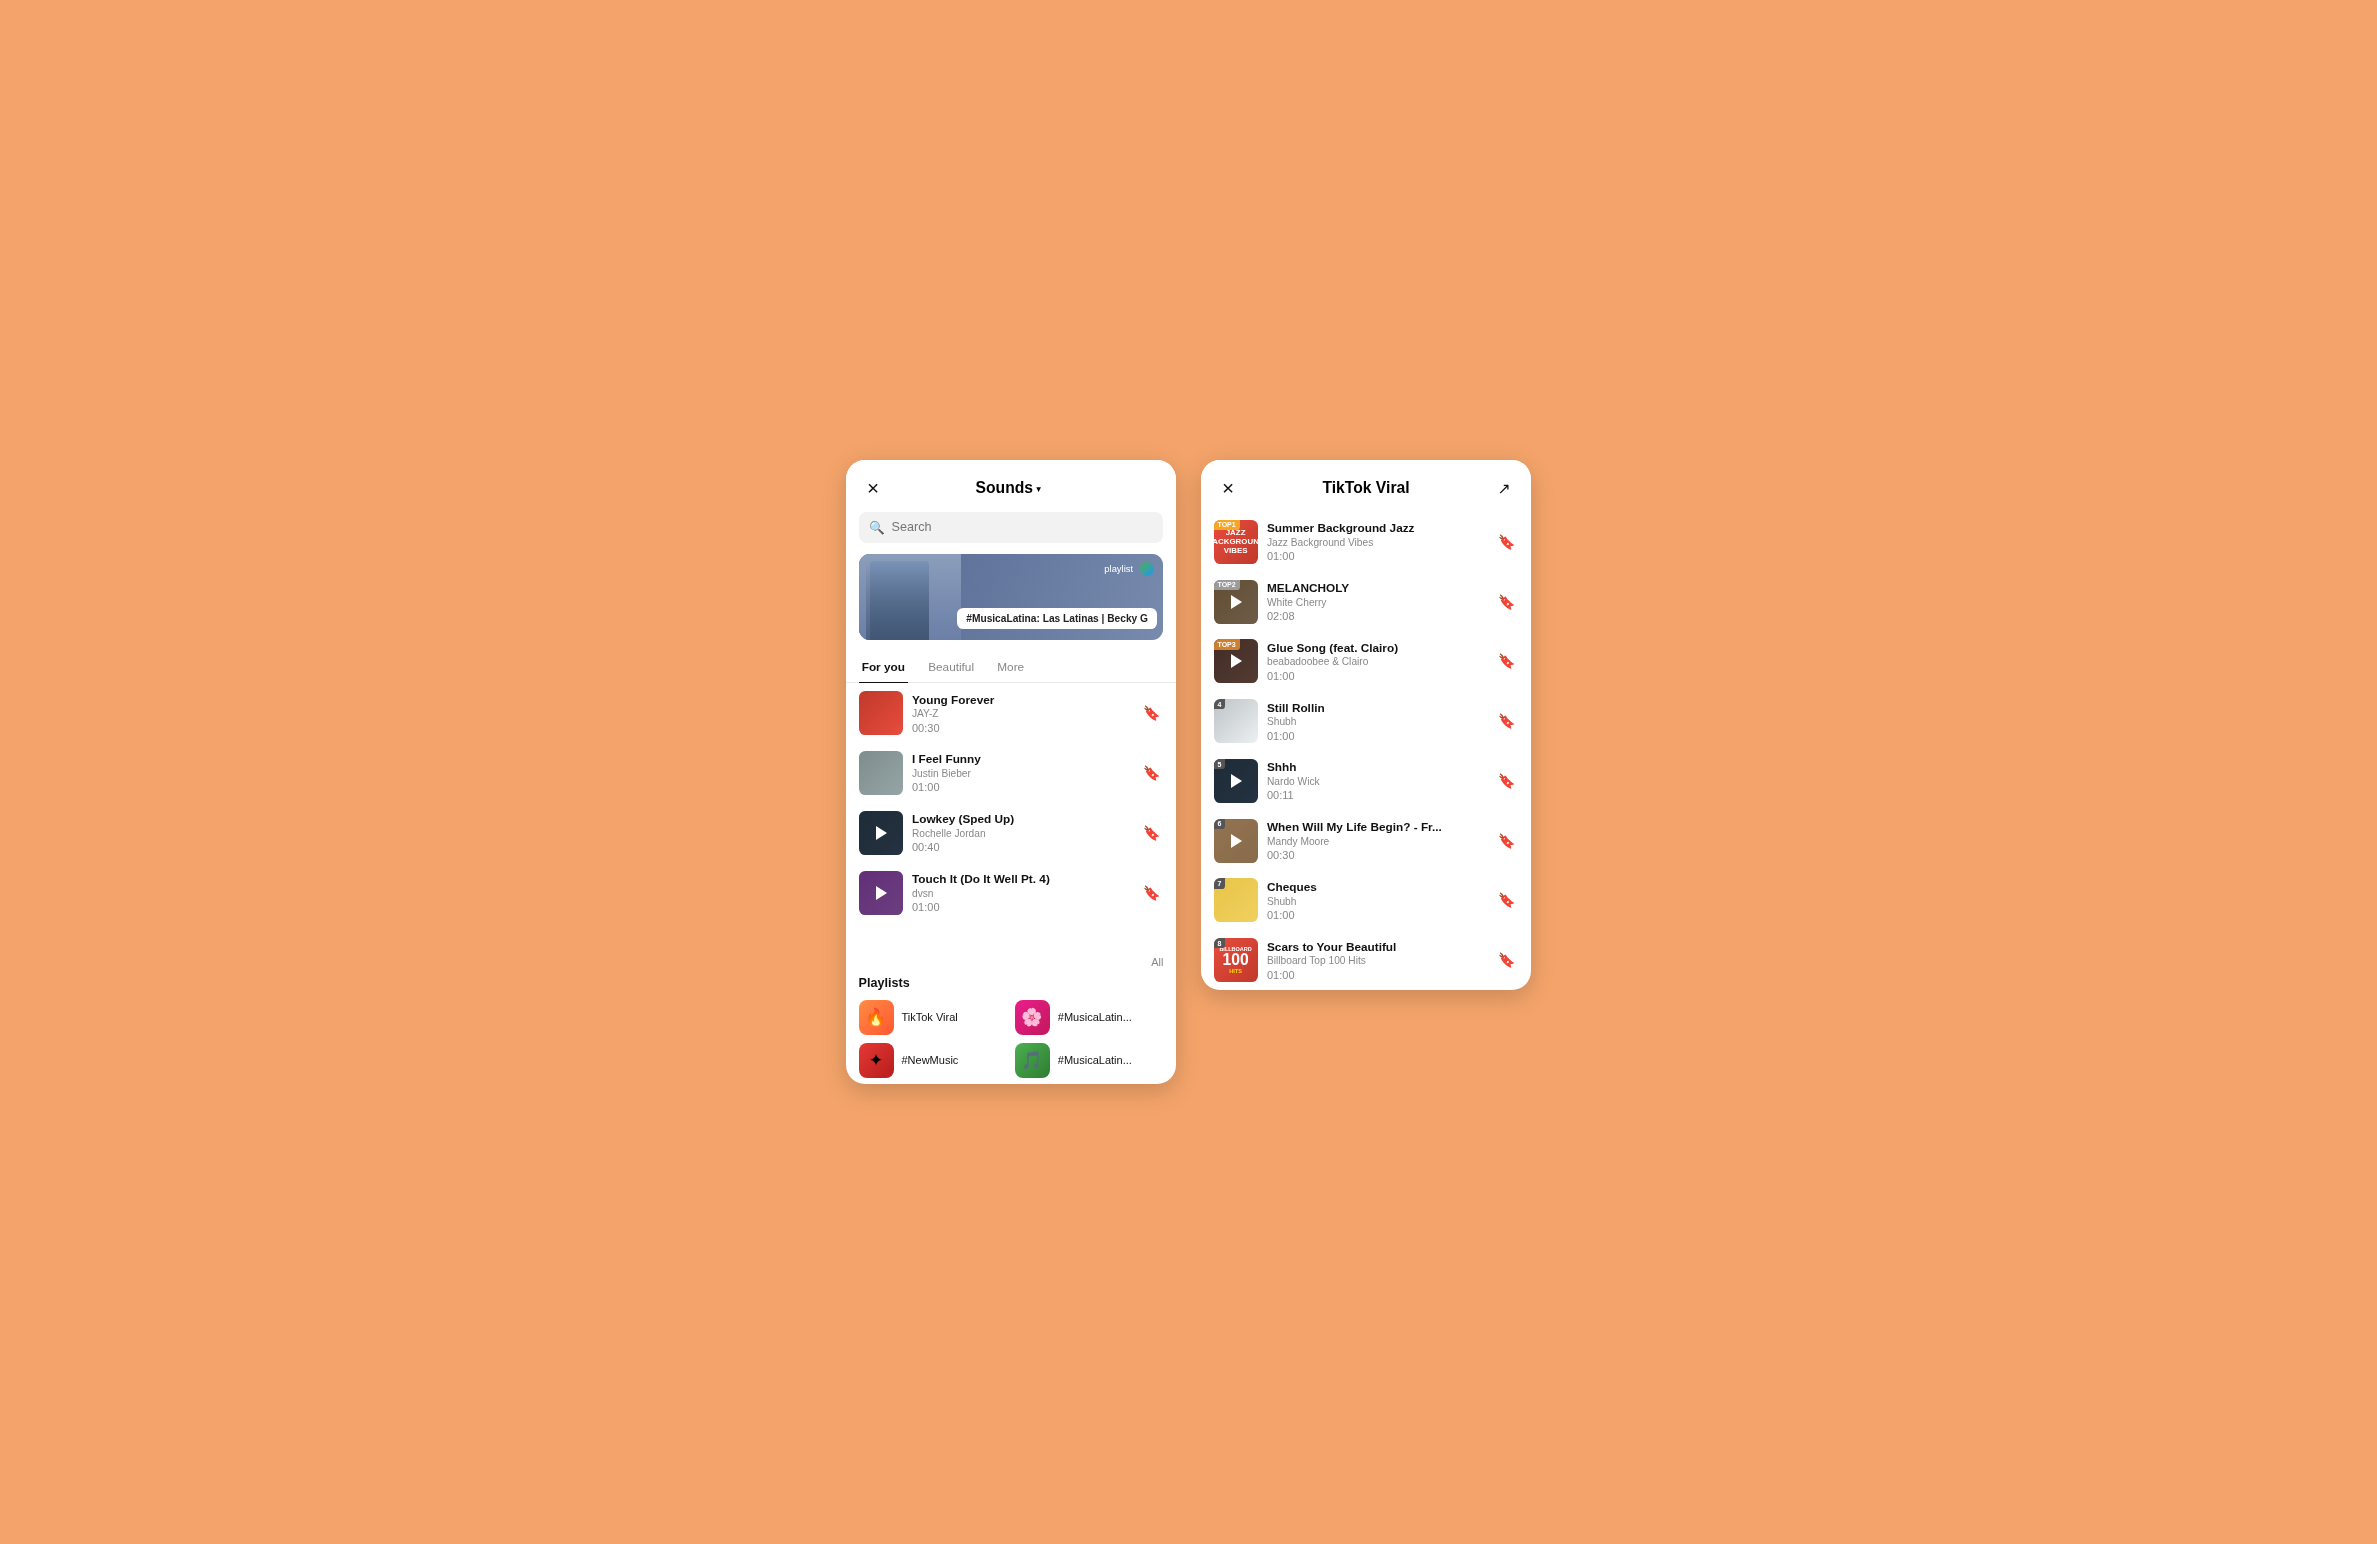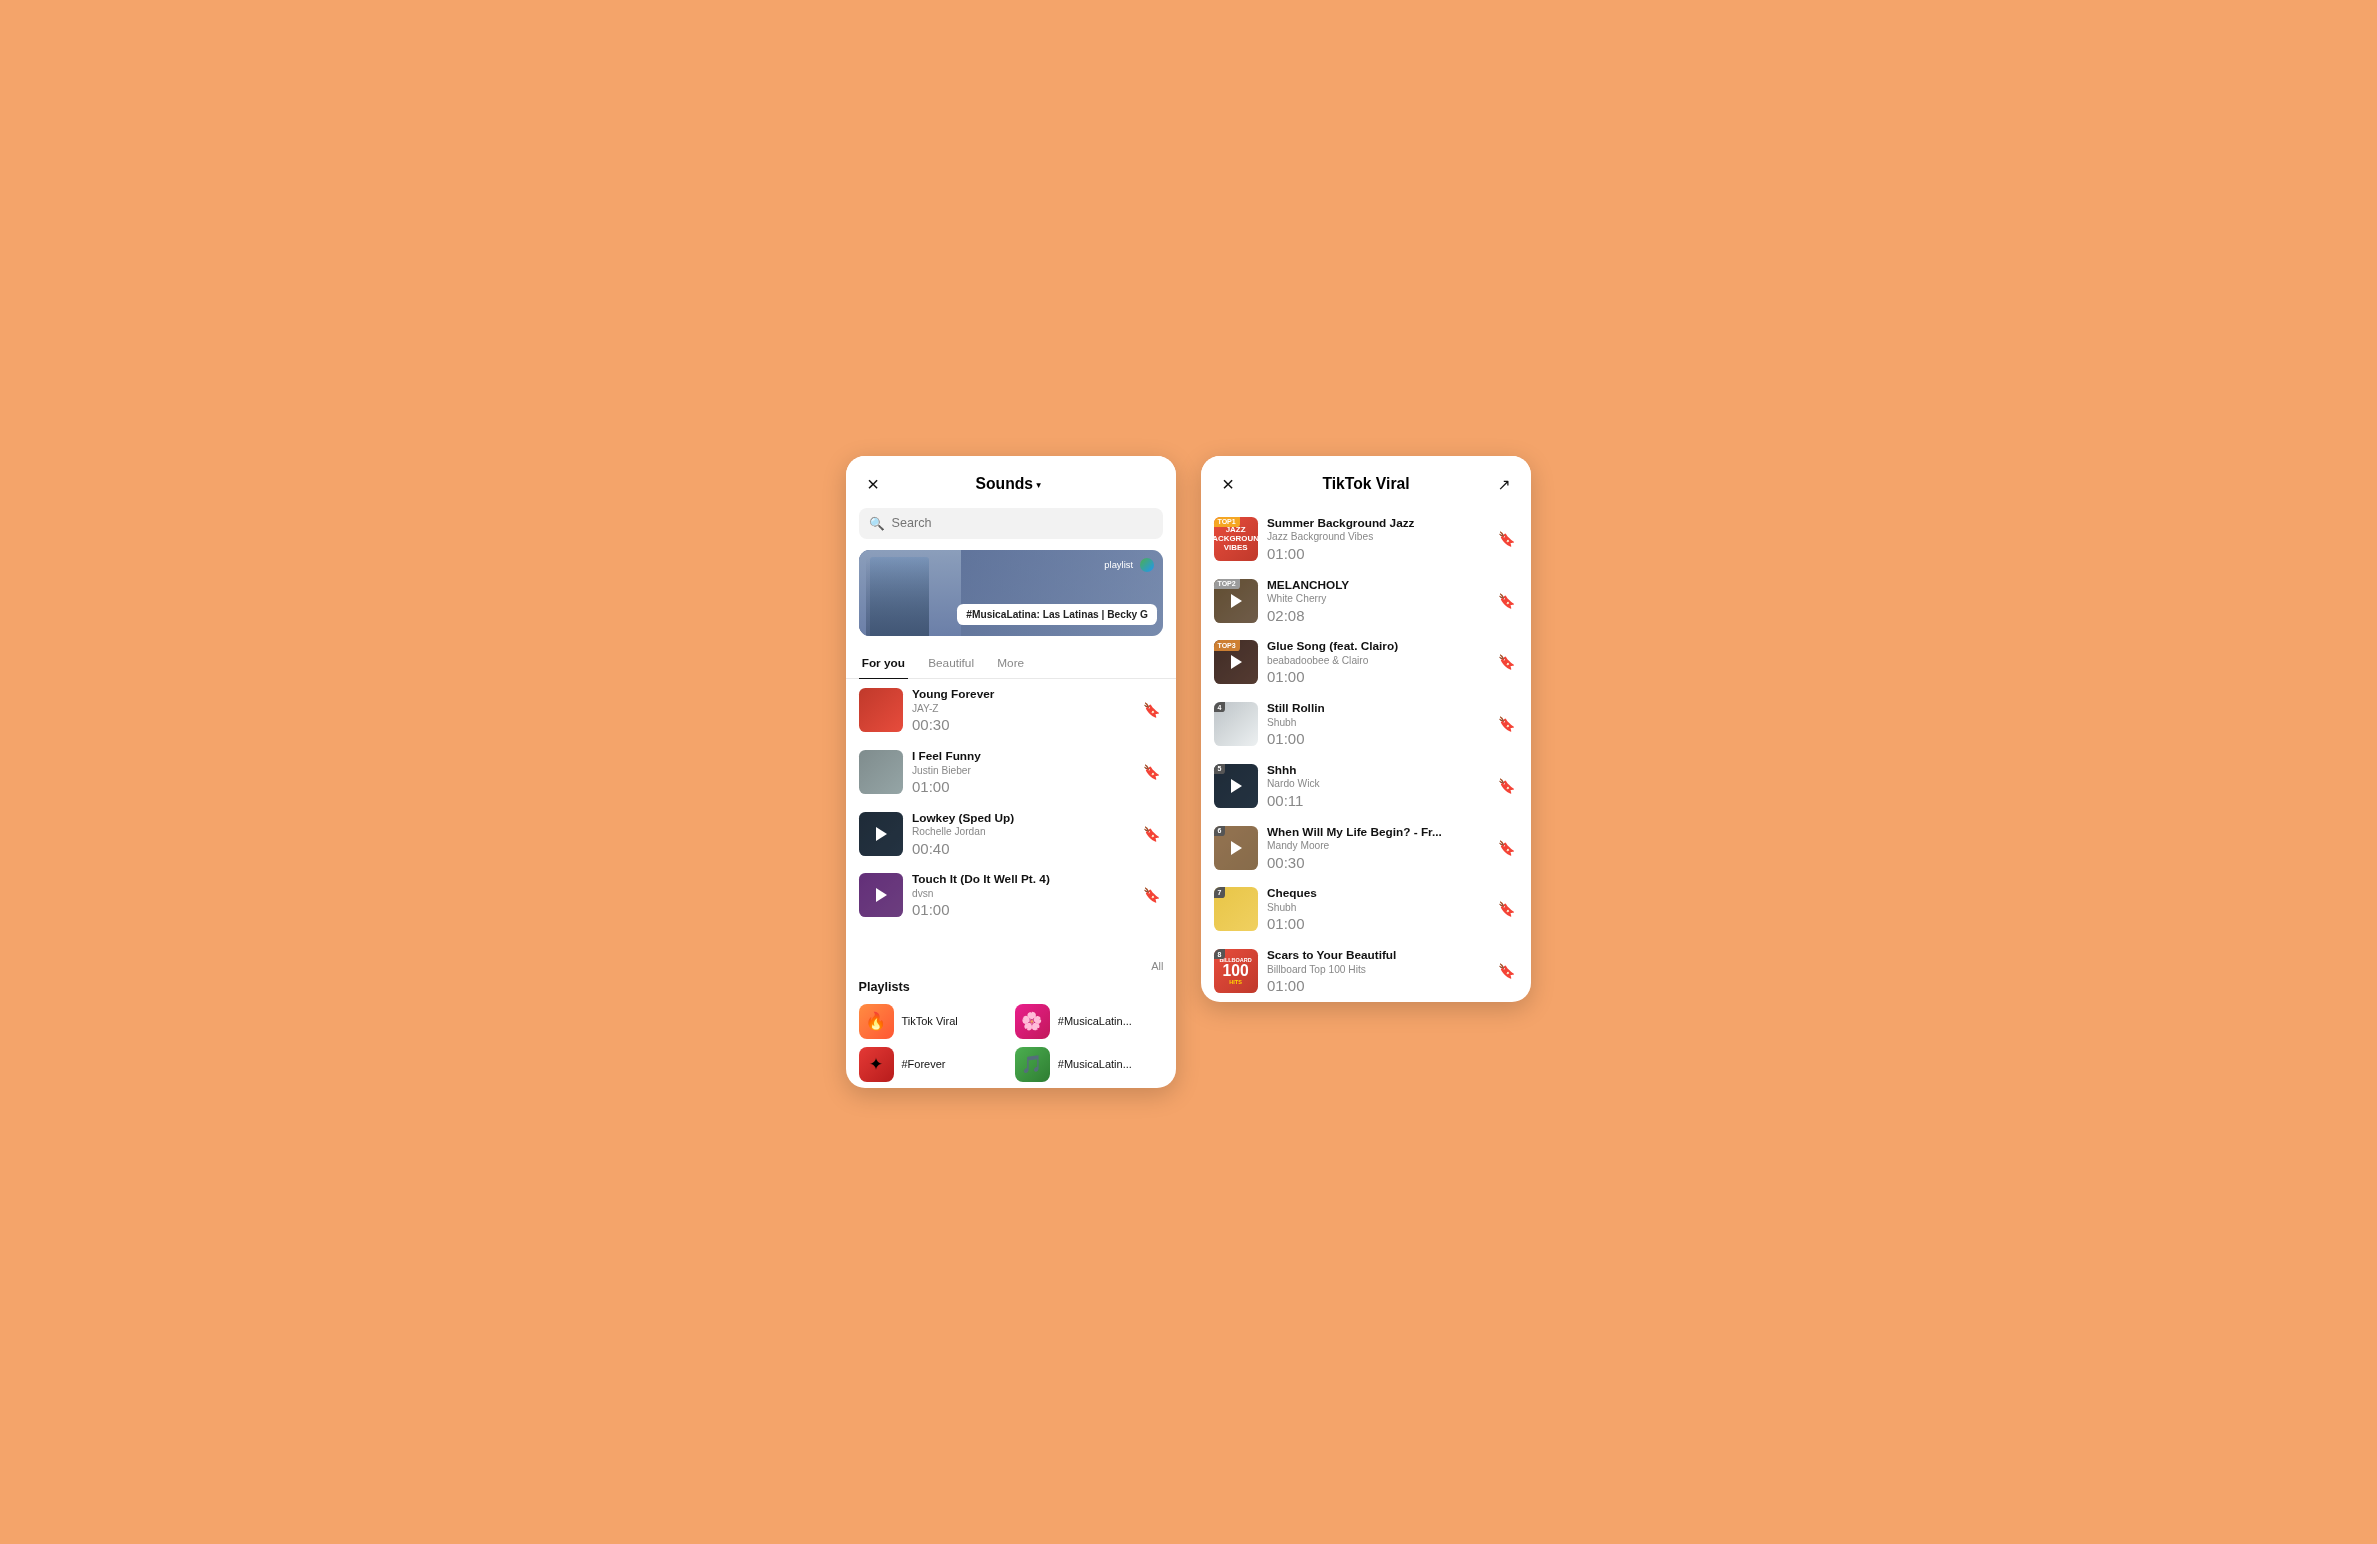--- a/index.html
+++ b/index.html
@@ -232,21 +232,21 @@
       text-overflow: ellipsis;
     }
 
     .song-artist {
       font-size: 10.2px;
       color: #888;
       margin-top: 1.6px;
     }
 
     .song-duration {
-      font-size: 15px;
+      font-size: 11px;
       color: #888;
       margin-top: 2.4px;
     }
 
     .bookmark-btn {
       background: none;
       border: none;
       cursor: pointer;
       padding: 3.1px;
       color: #555;
@@ -507,21 +507,21 @@
           <div class="playlist-item">
     <div class="playlist-icon pi-orange">🔥</div>
     <span class="playlist-name">TikTok Viral</span>
   </div>
           <div class="playlist-item">
     <div class="playlist-icon pi-pink">🌸</div>
     <span class="playlist-name">#MusicaLatin...</span>
   </div>
           <div class="playlist-item">
     <div class="playlist-icon pi-red">✦</div>
-    <span class="playlist-name">#Forever</span>
+    <span class="playlist-name">#NewMusic</span>
   </div>
           <div class="playlist-item">
     <div class="playlist-icon pi-green">🎵</div>
     <span class="playlist-name">#MusicaLatin...</span>
   </div>
         </div>
     </div>
   </div>
 
   <div class="phone-screen">

